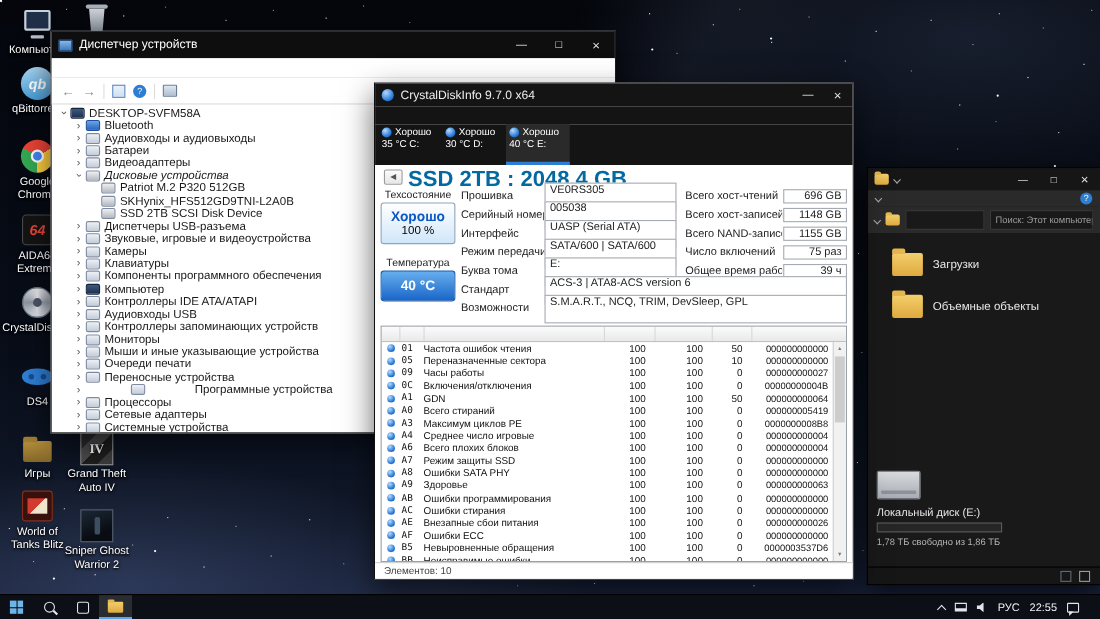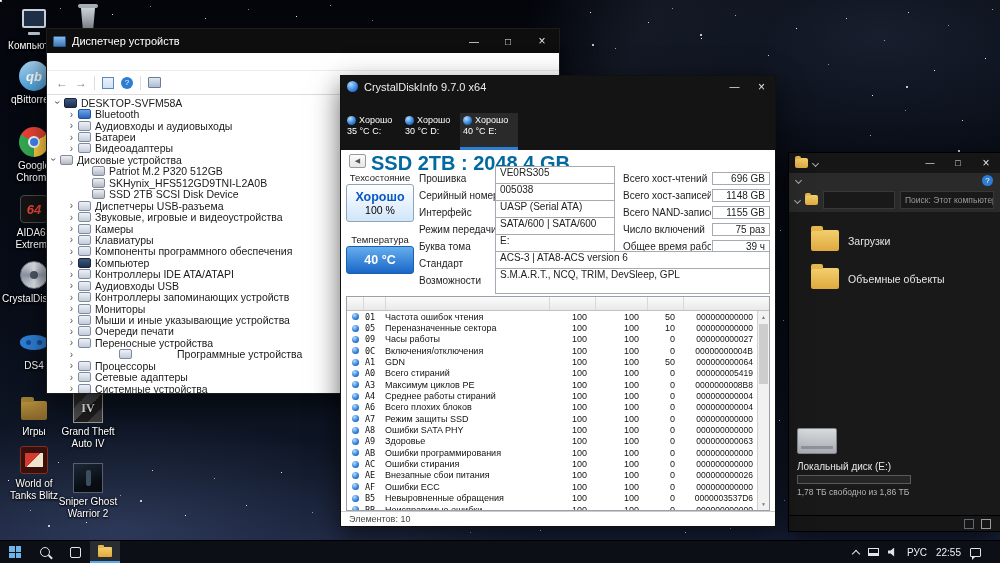--- a/index.html
+++ b/index.html
@@ -290,21 +290,21 @@
         <div class="trow" style="padding-left: 18px;">
           <span class="texp"></span>
           <span class="ti icn-battery"></span>
           <span class="tlabel">Батареи</span>
         </div>
         <div class="trow" style="padding-left: 18px;">
           <span class="texp"></span>
           <span class="ti icn-gpu"></span>
           <span class="tlabel">Видеоадаптеры</span>
         </div>
-        <div class="trow expanded" style="padding-left: 0;">
+        <div class="trow expanded" style="padding-left: 18px; font-style: italic;">
           <span class="texp"></span>
           <span class="ti icn-disk"></span>
           <span class="tlabel">Дисковые устройства</span>
         </div>
         <div class="trow leaf" style="padding-left: 32px;">
           <span class="texp"></span>
           <span class="ti icn-disk"></span>
           <span class="tlabel">Patriot M.2 P320 512GB</span>
         </div>
         <div class="trow leaf" style="padding-left: 32px;">
@@ -597,21 +597,21 @@
               <span class="scur">100</span>
               <span class="sworst">100</span>
               <span class="sthr">0</span>
               <span class="sraw">0000000008B8</span>
             </div>
             <div class="srow">
               <span class="sdot">
                 <i class="dot"></i>
               </span>
               <span class="sid">A4</span>
-              <span class="sname">Среднее работы стираний</span>
+              <span class="sname">Среднее число игровые</span>
               <span class="scur">100</span>
               <span class="sworst">100</span>
               <span class="sthr">0</span>
               <span class="sraw">000000000004</span>
             </div>
             <div class="srow">
               <span class="sdot">
                 <i class="dot"></i>
               </span>
               <span class="sid">A6</span>

